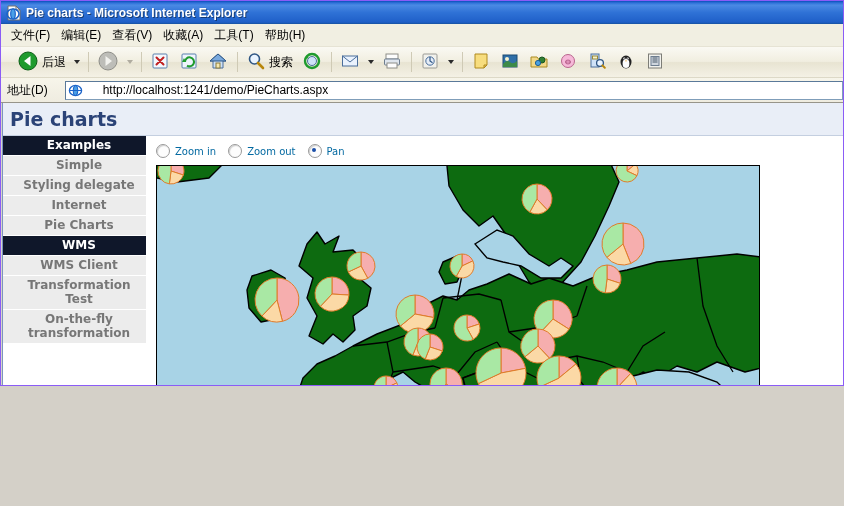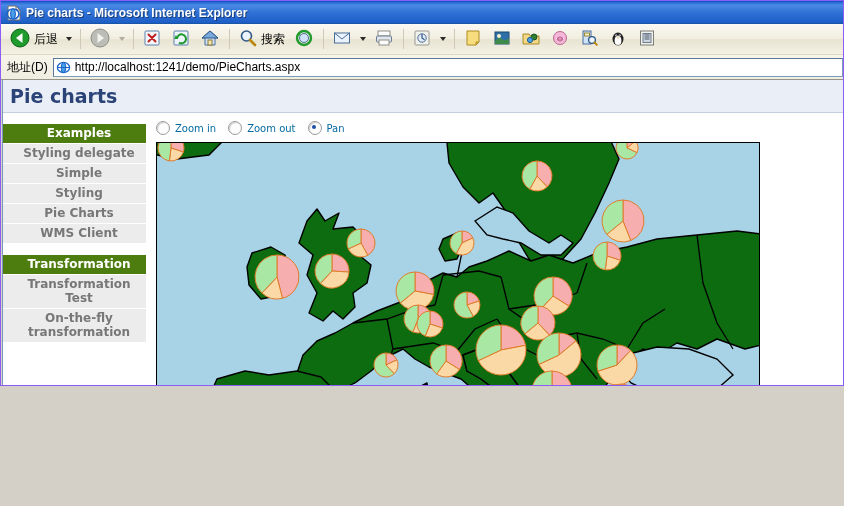--- a/index.html
+++ b/index.html
@@ -44,21 +44,21 @@
   }
   .menu-item{
     font-size:12px;color:#000;padding:2px 11px 2px 0;
     white-space:nowrap;cursor:default;
   }
   
   .toolbar{
     height:30px;flex:0 0 30px;
     background:linear-gradient(to bottom,#faf9f3 0%,#f1eee0 48%,#e8e4d2 52%,#f4f1e5 100%);
     display:flex;align-items:center;
-    padding-left:4px;
+    padding-left:12px;
     border-bottom:1px solid #ddd9c7;
   }
   .tb-btn{
     display:flex;align-items:center;gap:3px;
     height:24px;padding:0 3px;margin-right:1px;
     border:1px solid transparent;border-radius:3px;
     cursor:default;
   }
   .tb-btn .lbl{font-size:12px;color:#000;white-space:nowrap;}
   .tb-sep{
@@ -75,30 +75,30 @@
   }
   .tb-arrow.dim i{border-top-color:#b0aca0;}
   
   .addrbar{
     height:24px;flex:0 0 24px;
     background:linear-gradient(to bottom,#f7f5ea 0%,#efece0 100%);
     display:flex;align-items:center;
     padding-left:6px;
     border-bottom:1px solid #97948a;
   }
-  .addr-label{font-size:12px;color:#000;margin-right:5px;white-space:nowrap;}
+  .addr-label{font-size:12px;color:#000;margin-right:17px;white-space:nowrap;}
   .addr-field{
     flex:1;height:19px;background:#ffffff;
     border:1px solid #7f9db9;border-top-color:#5a7999;border-left-color:#5a7999;
     display:flex;align-items:center;
     margin-right:0px;
     box-sizing:border-box;
   }
   .addr-url{
-    font-size:12px;color:#000;margin-left:4px;white-space:nowrap;overflow:hidden;
+    font-size:12px;color:#000;margin-left:20px;white-space:nowrap;overflow:hidden;
   }
   
   .page{
     flex:1;background:#ffffff;position:relative;overflow:hidden;
     border-left:1px solid #d8d5c8;
     text-align:center;
   }
   .page-header{
     height:32px;
     background:#e9eef7;
@@ -116,26 +116,25 @@
     height:calc(100% - 33px);
     background:#ffffff;
   }
   
   .sidebar{
     width:144px;flex:0 0 144px;
     background:#ffffff;
     padding:0;
   }
   .nav-head{
-    background:#4d7c0f;color:#ffffff;
+    background:#0f172a;color:#ffffff;
     font-weight:bold;font-size:12px;
     padding:2px 0 3px 10px;
     border-bottom:1px solid #ffffff;
     font-family:"DejaVu Sans", sans-serif;
-    margin-top:11px;
   }
   .nav-item{
     background:#ececec;color:#777777;
     font-weight:bold;font-size:12px;
     padding:2px 0 3px 10px;
     border-bottom:1px solid #ffffff;
     cursor:default;
     font-family:"DejaVu Sans", sans-serif;
     line-height:14px;
   }
@@ -190,20 +189,28 @@
       <svg width="16" height="16" viewBox="0 0 16 16">
         <path d="M2 1 h8 l4 4 v10 h-12 z" fill="#fdfdfd" stroke="#6f6f6f" stroke-width="1"></path>
         <path d="M10 1 l4 4 h-4 z" fill="#d6e3f5" stroke="#6f6f6f" stroke-width="1"></path>
         <ellipse cx="7" cy="9" rx="6" ry="5" fill="none" stroke="#1b63c8" stroke-width="1.6"></ellipse>
         <ellipse cx="7" cy="9" rx="2.3" ry="5" fill="#49a0e8" stroke="#1b63c8" stroke-width="1.2"></ellipse>
       </svg>
     </span>
     <span class="title-text">Pie charts - Microsoft Internet Explorer</span>
   </div>
 
+  <div class="menubar">
+    <div class="menu-item">文件(F)</div>
+    <div class="menu-item">编辑(E)</div>
+    <div class="menu-item">查看(V)</div>
+    <div class="menu-item">收藏(A)</div>
+    <div class="menu-item">工具(T)</div>
+    <div class="menu-item">帮助(H)</div>
+  </div>
 
   <div class="toolbar">
 
     <div class="tb-btn">
       <span>
         <svg width="22" height="22" viewBox="0 0 22 22">
           <circle cx="11" cy="11" r="9" fill="#1f9b2e" stroke="#0c5e17" stroke-width="1"></circle>
           <circle cx="11" cy="11" r="9" fill="url(#g1)" opacity="0"></circle>
           <path d="M13.5 6 L7 11 l6.5 5 z" fill="#ffffff"></path>
         </svg>
@@ -418,28 +425,28 @@
     <div class="page-edge"></div>
 
     <div class="page-header">
       <div class="page-title">Pie charts</div>
     </div>
 
     <div class="content">
 
       <div class="sidebar">
         <div class="nav-head">Examples</div>
+        <div class="nav-item">Simple</div>
         <div class="nav-item">Styling delegate</div>
-        <div class="nav-item">Simple</div>
-        <div class="nav-item">Styling</div>
+        <div class="nav-item">Internet</div>
         <div class="nav-item">Pie Charts</div>
 
+        <div class="nav-head">WMS</div>
         <div class="nav-item">WMS Client</div>
 
-        <div class="nav-head">Transformation</div>
         <div class="nav-item">Transformation Test</div>
         <div class="nav-item">On-the-fly transformation</div>
       </div>
 
       <div class="main">
 
         <div class="tools">
           <label class="radio-wrap">
             <span class="radio"></span>
             <span class="radio-lbl">Zoom in</span>

